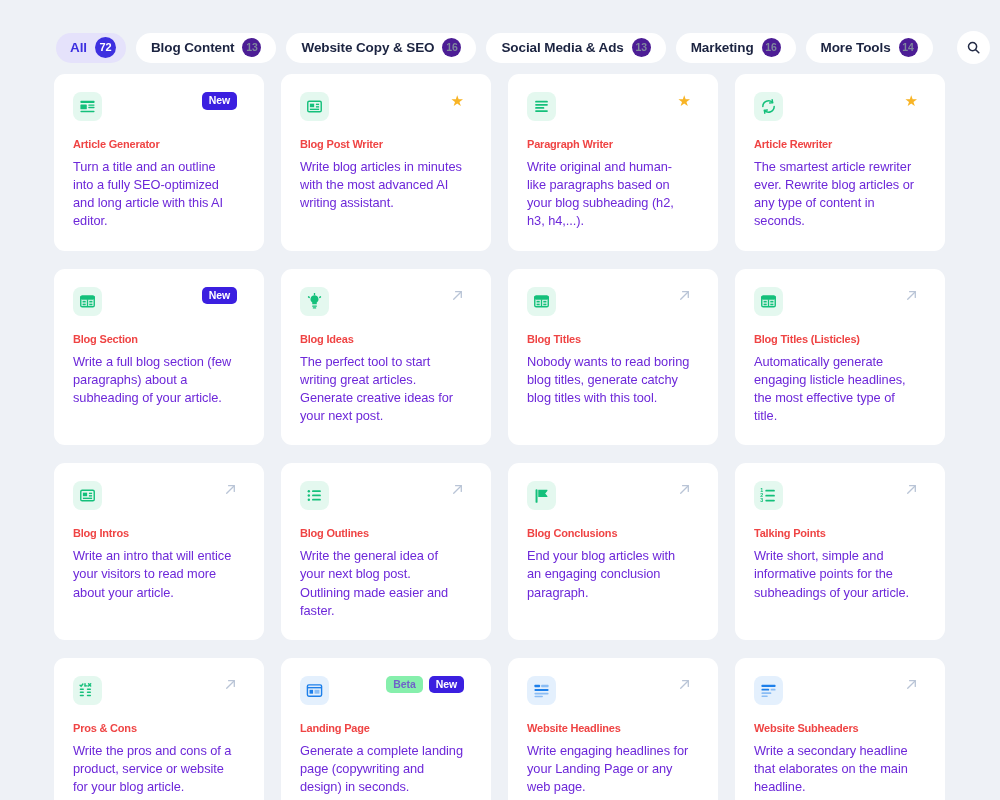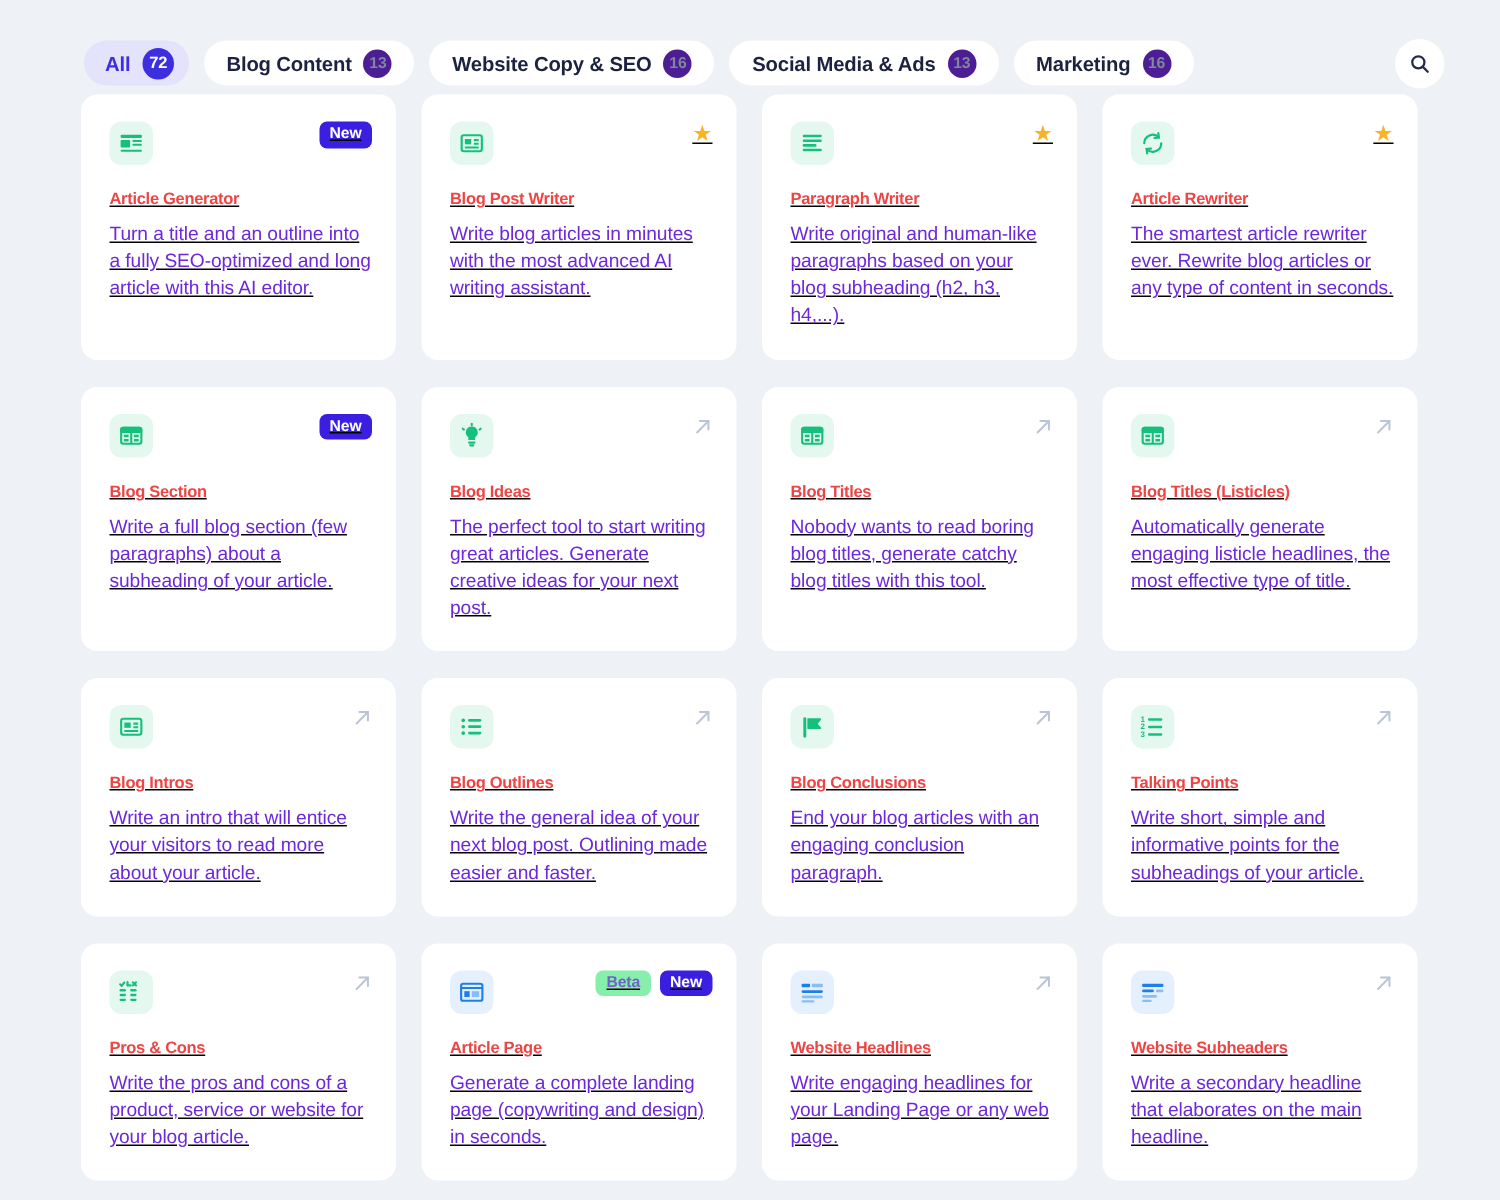--- a/index.html
+++ b/index.html
@@ -16,21 +16,21 @@
     font-family: "Liberation Sans", sans-serif;
     -webkit-font-smoothing: antialiased;
   }
 
   
   .filterbar {
     display: flex;
     align-items: center;
     gap: 24px;
     padding: 21px 0 0 56px;
-    height: 63px;
+    height: 74px;
   }
 
   .chip {
     display: flex;
     align-items: center;
     gap: 8px;
     height: 30px;
     padding: 0 15px;
     border-radius: 16px;
     background: #ffffff;
@@ -89,25 +89,24 @@
   .grid {
     display: grid;
     grid-template-columns: repeat(4, 210px);
     gap: 18px 17px;
     padding: 0 0 0 54px;
   }
 
   .card {
     background: #ffffff;
     border-radius: 11px;
-    padding: 18px 16px 20px 19px;
+    padding: 18px 27px 20px 19px;
     position: relative;
     cursor: pointer;
     min-height: 142px;
-    text-decoration: underline;
   }
 
   .card-top {
     display: flex;
     align-items: flex-start;
     justify-content: space-between;
     height: 30px;
     margin-bottom: 16px;
   }
 
@@ -172,20 +171,24 @@
         <span>Website Copy &amp; SEO</span>
         <span class="count">16</span>
       </div>
       <div class="chip">
         <span>Social Media &amp; Ads</span>
         <span class="count">13</span>
       </div>
       <div class="chip">
         <span>Marketing</span>
         <span class="count">16</span>
+      </div>
+      <div class="chip">
+        <span>More Tools</span>
+        <span class="count">14</span>
       </div>
     </div>
   <div class="search-btn">
     <span style="display:flex">
       <svg width="15" height="15" viewBox="0 0 24 24" fill="none" stroke="#232b45" stroke-width="2.4" stroke-linecap="round">
         <circle cx="10.5" cy="10.5" r="6.5"></circle>
           <line x1="15.6" y1="15.6" x2="20.5" y2="20.5"></line>
       </svg>
     </span>
   </div>
@@ -461,21 +464,21 @@
             <line x1="2" y1="8" x2="22" y2="8"></line>
             <rect x="5" y="11" width="5" height="5.5" fill="currentColor" stroke="none"></rect>
             <rect x="12" y="11" width="7" height="5.5" fill="currentColor" stroke="none" opacity=".45"></rect>
           </svg>
         </div>
         <div class="badges">
           <span class="badge beta">Beta</span>
           <span class="badge new">New</span>
         </div>
       </div>
-      <div class="card-title">Article Page</div>
+      <div class="card-title">Landing Page</div>
       <div class="card-desc">Generate a complete landing page (copywriting and design) in seconds.</div>
     </div>
     <div class="card">
       <div class="card-top">
         <div class="icon-tile blue">
           <svg width="17" height="17" viewBox="0 0 24 24" fill="currentColor">
             <rect x="2" y="4" width="8" height="3.4" rx="1"></rect>
             <rect x="11.5" y="4" width="10.5" height="3.4" rx="1" opacity=".45"></rect>
             <rect x="2" y="10" width="20" height="2.6" rx="1.3"></rect>
             <rect x="2" y="15" width="20" height="2.6" rx="1.3" opacity=".45"></rect>

